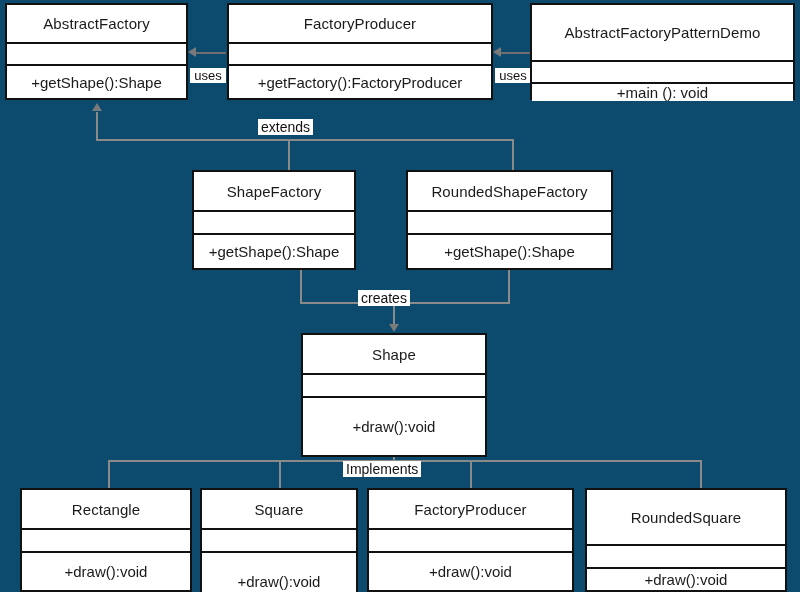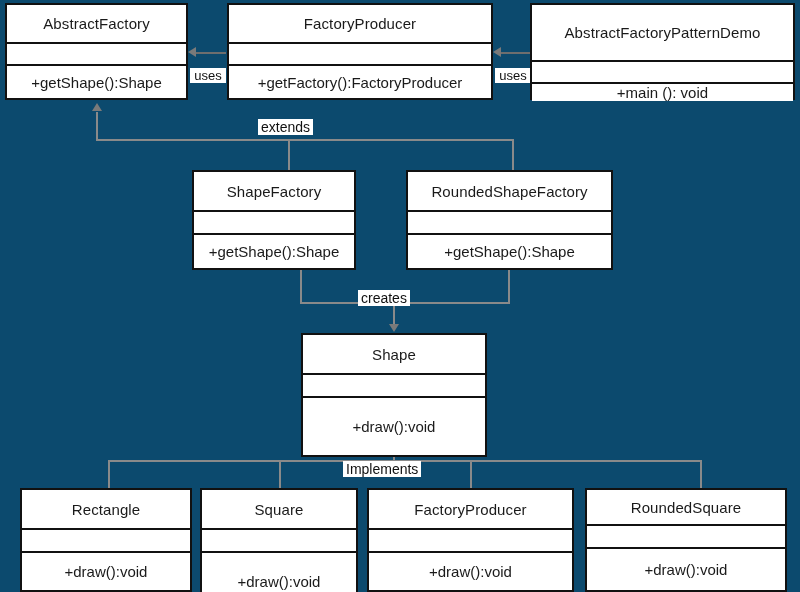--- a/index.html
+++ b/index.html
@@ -195,18 +195,18 @@
     <div class="uml-methods">+draw():void</div>
   </div>
 
   <div class="uml-class" style="left:367px; top:488px; width:207px; height:104px;">
     <div class="uml-title" style="height:40px;">FactoryProducer</div>
     <div class="uml-attrs" style="height:21px;"></div>
     <div class="uml-methods">+draw():void</div>
   </div>
 
   <div class="uml-class" style="left:585px; top:488px; width:202px; height:104px;">
-    <div class="uml-title" style="height:36px;">RoundedSquare</div>
+    <div class="uml-title" style="height:56px;">RoundedSquare</div>
     <div class="uml-attrs" style="height:21px;"></div>
     <div class="uml-methods">+draw():void</div>
   </div>
 
 </div>
 
 </body></html>

